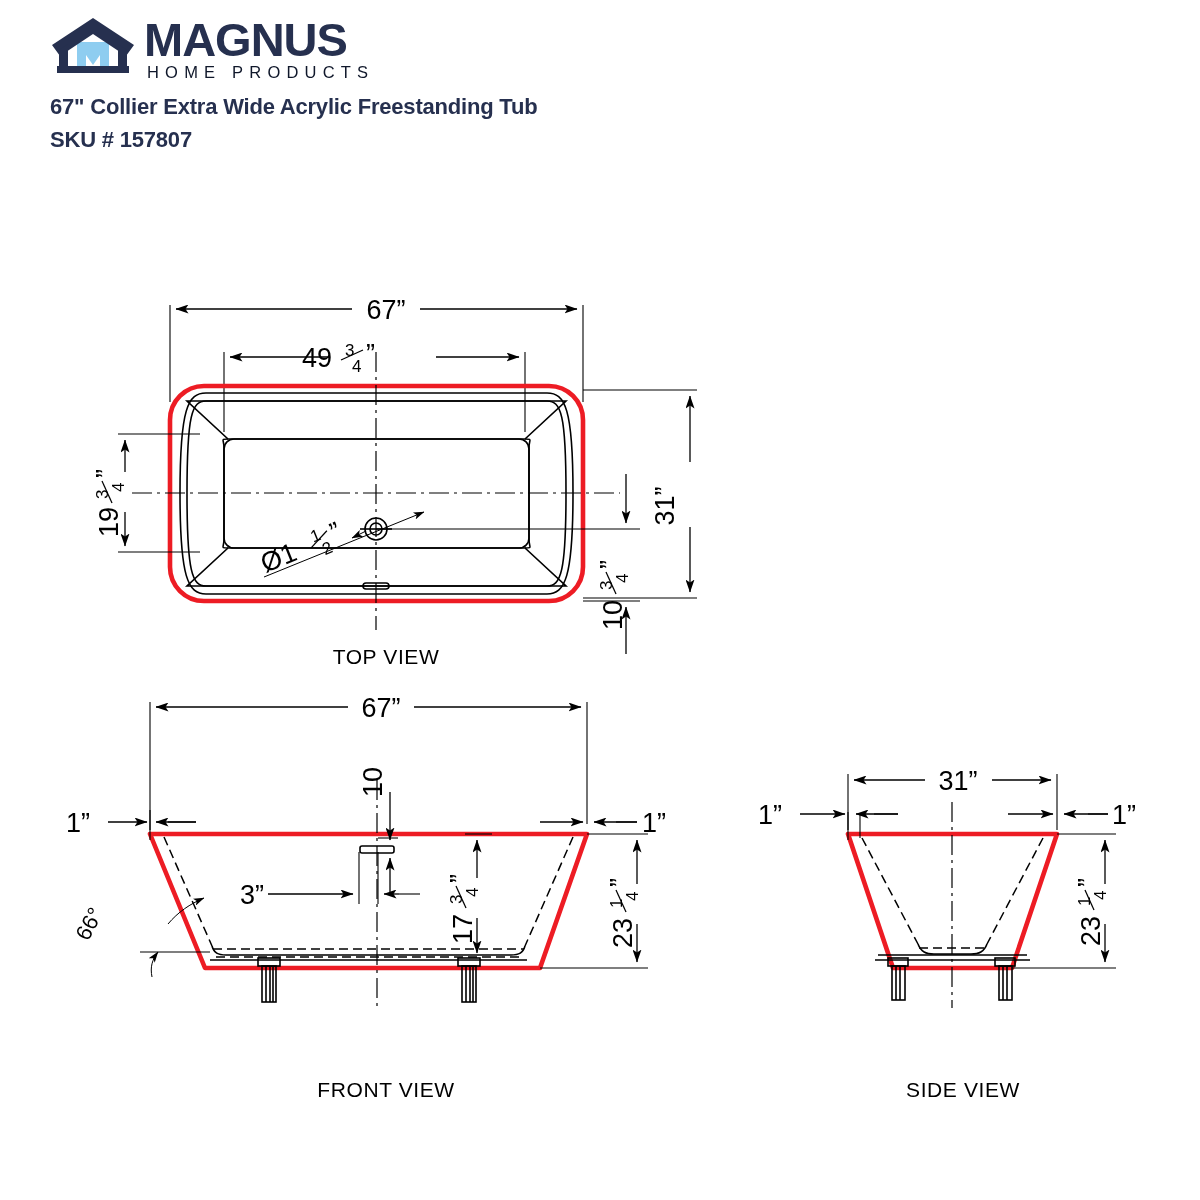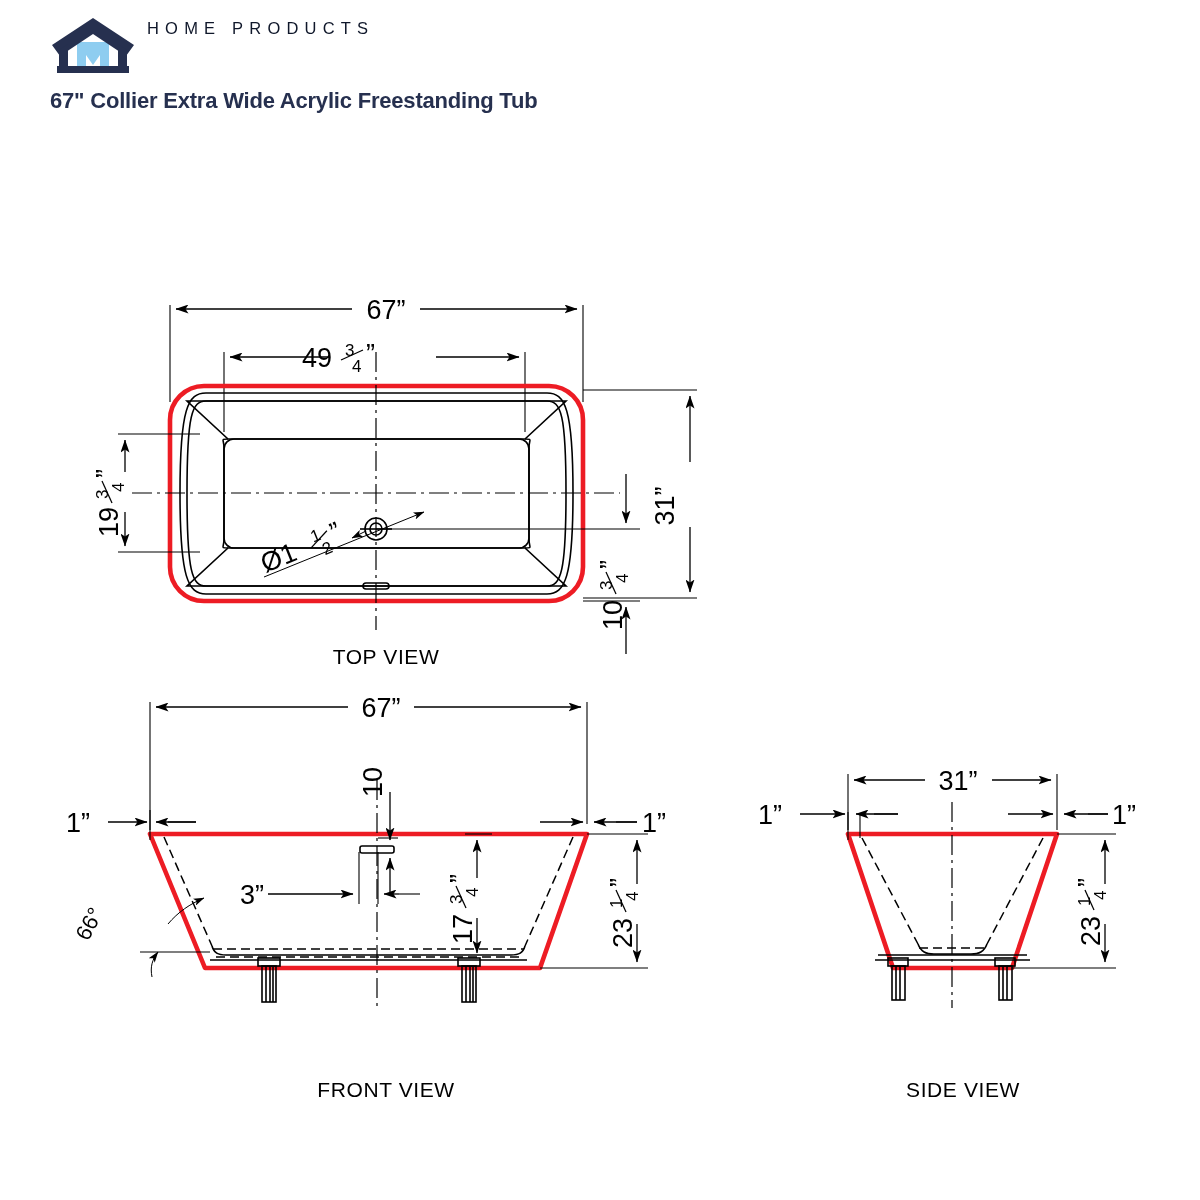--- a/index.html
+++ b/index.html
@@ -50,24 +50,26 @@
           <path d="M43 4 L84 31 L76 42 L43 20 L10 42 L2 31 Z" fill="#26304f"></path>
 
           <path d="M9 36 L18 30 L18 52 L9 52 Z" fill="#26304f"></path>
 
           <path d="M68 30 L77 36 L77 52 L68 52 Z" fill="#26304f"></path>
 
           <rect x="7" y="52" width="72" height="7" fill="#26304f"></rect>
         </svg>
       </div>
       <div class="logo-words">
+        <div class="logo-main">MAGNUS</div>
         <div class="logo-sub">HOME PRODUCTS</div>
       </div>
     </div>
     <div class="title">67" Collier Extra Wide Acrylic Freestanding Tub</div>
+    <div class="sku">SKU # 157807</div>
   </div>
 
   <div id="drawing">
   <svg width="1200" height="1200" viewBox="0 0 1200 1200">
     <defs>
       <marker id="ar" markerWidth="13" markerHeight="9" refX="12.5" refY="4.5" orient="auto" markerUnits="userSpaceOnUse">
         <path d="M0,0 L13,4.5 L0,9 L3,4.5 Z" fill="#000"></path>
       </marker>
       <marker id="arS" markerWidth="11" markerHeight="7.5" refX="10.5" refY="3.75" orient="auto" markerUnits="userSpaceOnUse">
         <path d="M0,0 L11,3.75 L0,7.5 L2.6,3.75 Z" fill="#000"></path>

